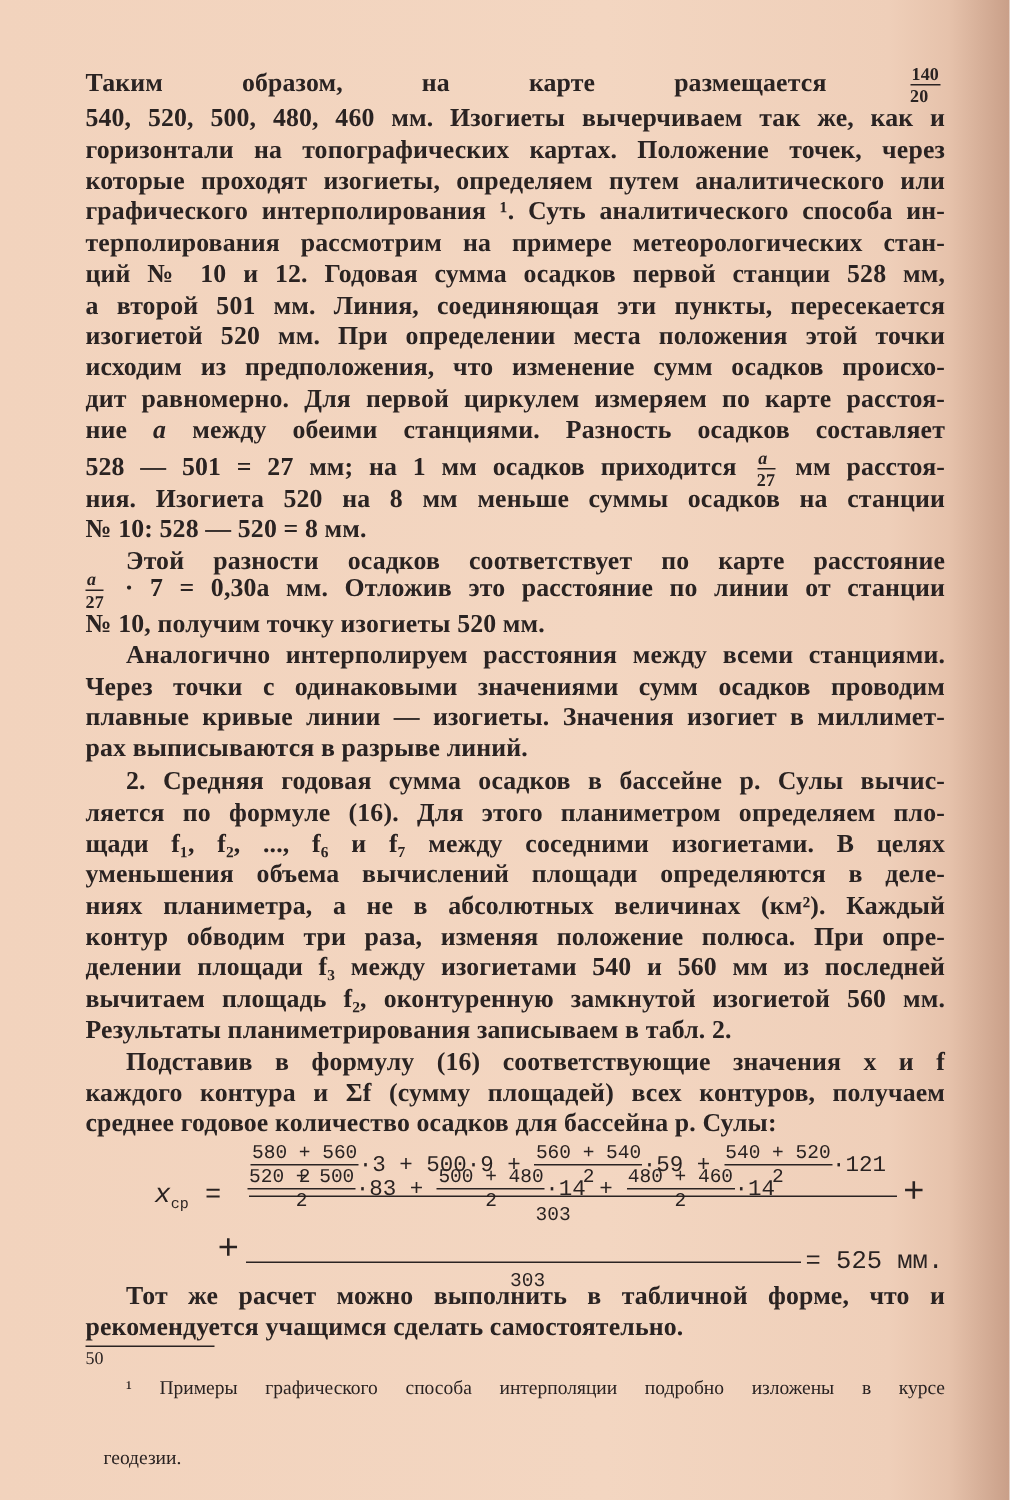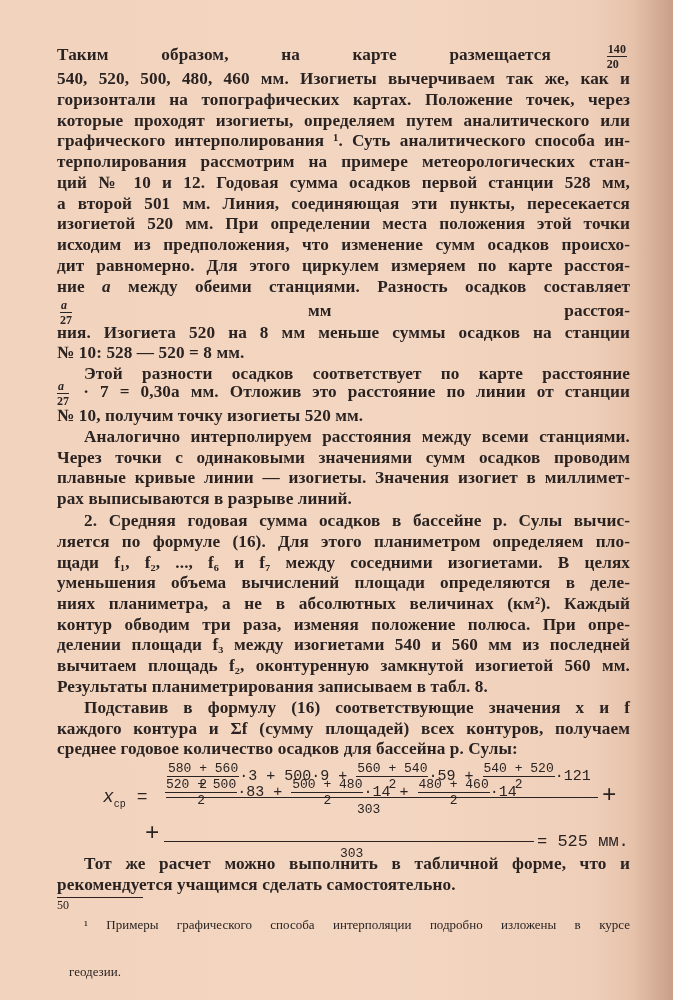--- a/index.html
+++ b/index.html
@@ -44,27 +44,28 @@
   </div>
   <div class="line just" style="top:68px">540, 520, 500, 480, 460 мм. Изогиеты вычерчиваем так же, как и</div>
   <div class="line just" style="top:89px">горизонтали на топографических картах. Положение точек, через</div>
   <div class="line just" style="top:110px">которые проходят изогиеты, определяем путем аналитического или</div>
   <div class="line just" style="top:130px">графического интерполирования ¹. Суть аналитического способа ин-</div>
   <div class="line just" style="top:151px">терполирования рассмотрим на примере метеорологических стан-</div>
   <div class="line just" style="top:172px">ций № 10 и 12. Годовая сумма осадков первой станции 528 мм,</div>
   <div class="line just" style="top:193px">а второй 501 мм. Линия, соединяющая эти пункты, пересекается</div>
   <div class="line just" style="top:213px">изогиетой 520 мм. При определении места положения этой точки</div>
   <div class="line just" style="top:234px">исходим из предположения, что изменение сумм осадков происхо-</div>
-  <div class="line just" style="top:255px">дит равномерно. Для этого циркулем измеряем по карте расстоя-</div>
+  <div class="line just" style="top:255px">дит равномерно. Для первой циркулем измеряем по карте расстоя-</div>
   <div class="line just" style="top:276px">
     <span>ние</span>
     <span class="it">a</span>
     <span>между обеими станциями. Разность осадков составляет</span>
   </div>
   <div class="line just" style="top:299px">
+    <span>528 — 501 = 27 мм; на 1 мм осадков приходится</span>
     <span class="frac"><span class="num it">a</span><span class="den">27</span></span>
     <span>мм расстоя-</span>
   </div>
   <div class="line just" style="top:322px">ния. Изогиета 520 на 8 мм меньше суммы осадков на станции</div>
   <div class="line" style="top:342px">№ 10: 528 — 520 = 8 мм.</div>
 
   <div class="line just indent" style="top:363px">Этой разности осадков соответствует по карте расстояние</div>
   <div class="line just" style="top:380px">
     <span class="frac" style="margin-left:0"><span class="num it">a</span><span class="den">27</span></span>
     <span>· 7 = 0,30a мм. Отложив это расстояние по линии от станции</span>
@@ -77,21 +78,21 @@
   <div class="line" style="top:488px">рах выписываются в разрыве линий.</div>
 
   <div class="line just indent" style="top:510px">2. Средняя годовая сумма осадков в бассейне р. Сулы вычис-</div>
   <div class="line just" style="top:531px">ляется по формуле (16). Для этого планиметром определяем пло-</div>
   <div class="line just" style="top:552px">щади f₁, f₂, ..., f₆ и f₇ между соседними изогиетами. В целях</div>
   <div class="line just" style="top:572px">уменьшения объема вычислений площади определяются в деле-</div>
   <div class="line just" style="top:593px">ниях планиметра, а не в абсолютных величинах (км²). Каждый</div>
   <div class="line just" style="top:614px">контур обводим три раза, изменяя положение полюса. При опре-</div>
   <div class="line just" style="top:634px">делении площади f₃ между изогиетами 540 и 560 мм из последней</div>
   <div class="line just" style="top:655px">вычитаем площадь f₂, оконтуренную замкнутой изогиетой 560 мм.</div>
-  <div class="line" style="top:676px">Результаты планиметрирования записываем в табл. 8.</div>
+  <div class="line" style="top:676px">Результаты планиметрирования записываем в табл. 2.</div>
 
   <div class="line just indent" style="top:697px">Подставив в формулу (16) соответствующие значения x и f</div>
   <div class="line just" style="top:718px">каждого контура и Σf (сумму площадей) всех контуров, получаем</div>
   <div class="line" style="top:738px">среднее годовое количество осадков для бассейна р. Сулы:</div>
 
   <div>
     <div class="formula" style="left:46px; top:787px; font-size:18px;">
       <span class="it">x</span><sub>ср</sub>
       <span>=</span>
     </div>

